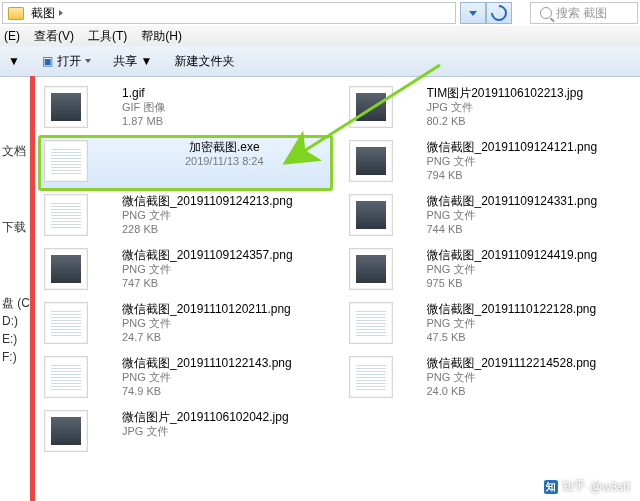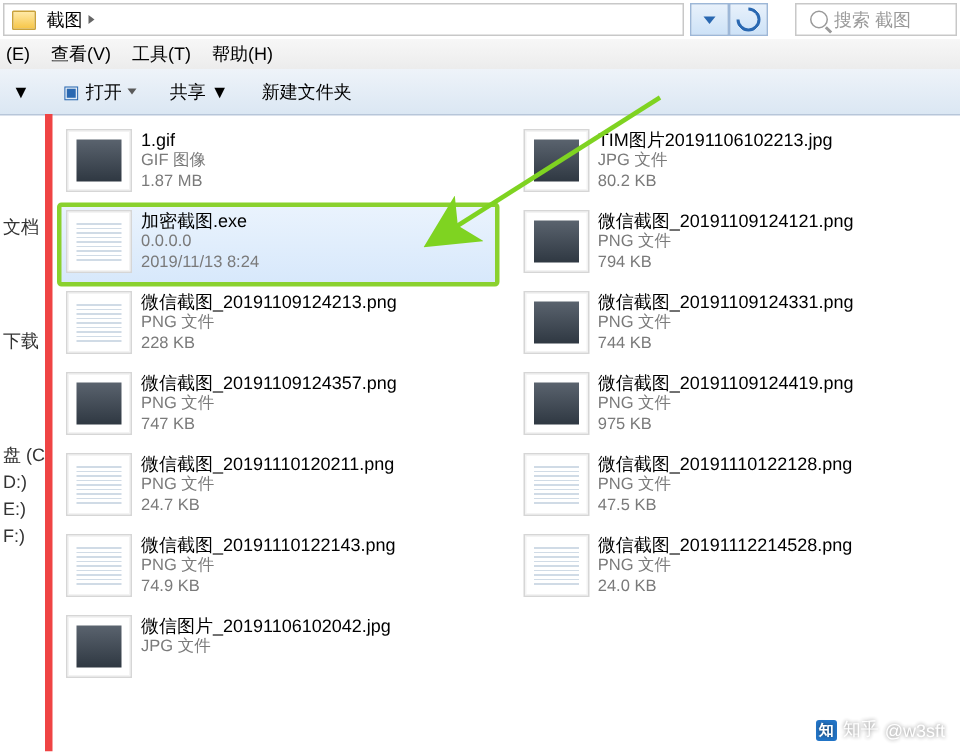--- a/index.html
+++ b/index.html
@@ -173,20 +173,21 @@
     border-radius: 2px;
     min-height: 46px;
   }
   .item.selected {
     background: linear-gradient(#eaf3fd,#d7e8fb);
     border-color: #7fb1e6;
   }
   .item.highlight-box {
     outline: 3px solid #8ad12e;
     outline-offset: -2px;
+    text-align: center;
   }
   .thumb {
     width: 42px; height: 40px;
     border: 1px solid #d6d6d6;
     background: #fff;
     box-shadow: 0 0 0 1px #f3f3f3 inset;
     flex-shrink: 0;
     display: flex; align-items: center; justify-content: center;
     font-size: 8px; color: #888;
     overflow: hidden;
@@ -194,20 +195,21 @@
   .thumb .inner {
     width: 30px; height: 28px;
     background: linear-gradient(#e9eef3,#d3dde7);
   }
   .thumb.photo .inner { background: linear-gradient(#5a636e,#2f3842); }
   .thumb.doc .inner { background: repeating-linear-gradient(#fff,#fff 2px,#d0dbe6 2px,#d0dbe6 3px); }
   .meta {
     flex: 1;
     min-width: 0;
     line-height: 14px;
+    margin-left: 28px;
   }
   .fname {
     white-space: nowrap;
     overflow: hidden;
     text-overflow: ellipsis;
     color: #000;
   }
   .ftype, .fsize, .fdate {
     color: #7a7a7a;
     font-size: 11px;
@@ -323,21 +325,20 @@
             <div class="ftype">JPG 文件</div>
             <div class="fsize">80.2 KB</div>
           </div>
         </div>
         <div class="item selected highlight-box">
           <div class="thumb doc">
             <div class="inner"></div>
           </div>
           <div class="meta">
             <div class="fname">加密截图.exe</div>
-            <div class="ftype">0.0.0.0</div>
             <div class="fsize">2019/11/13 8:24</div>
           </div>
         </div>
         <div class="item">
           <div class="thumb photo">
             <div class="inner"></div>
           </div>
           <div class="meta">
             <div class="fname">微信截图_20191109124121.png</div>
             <div class="ftype">PNG 文件</div>

